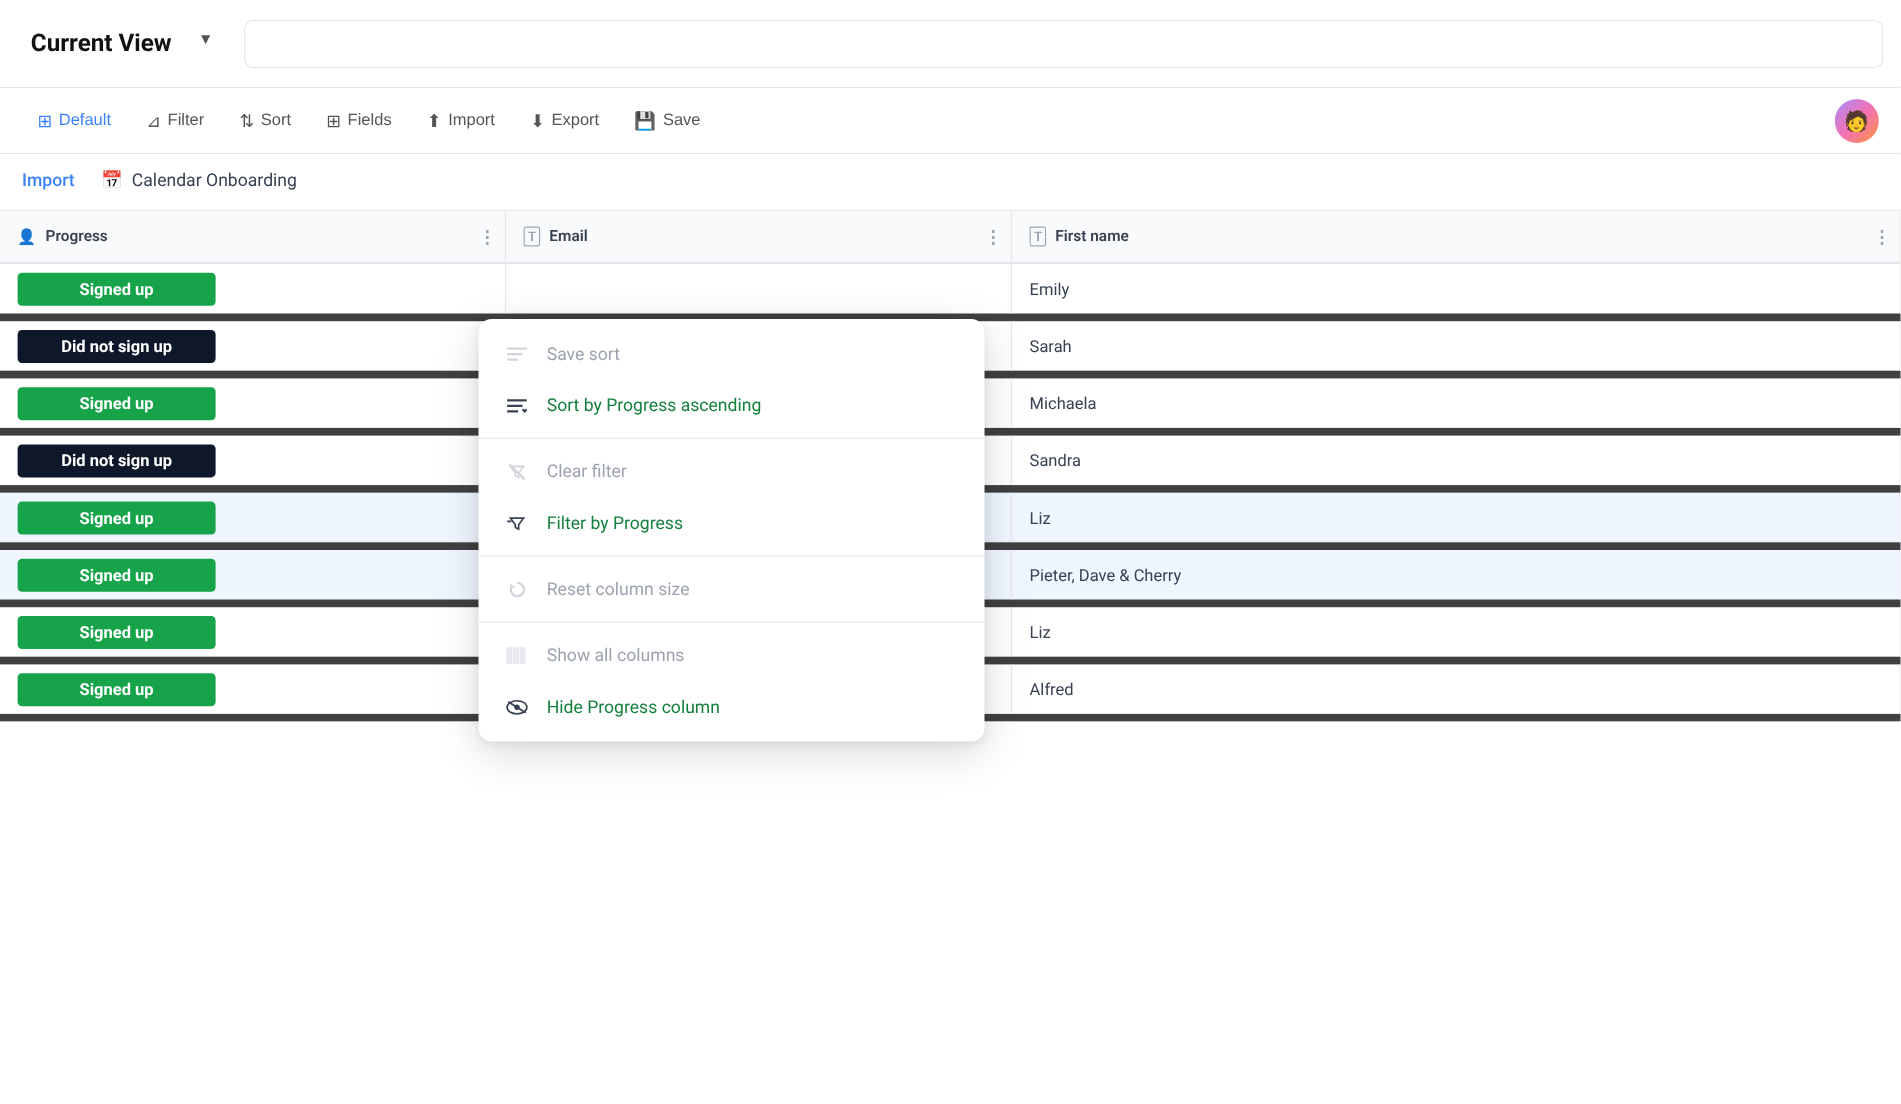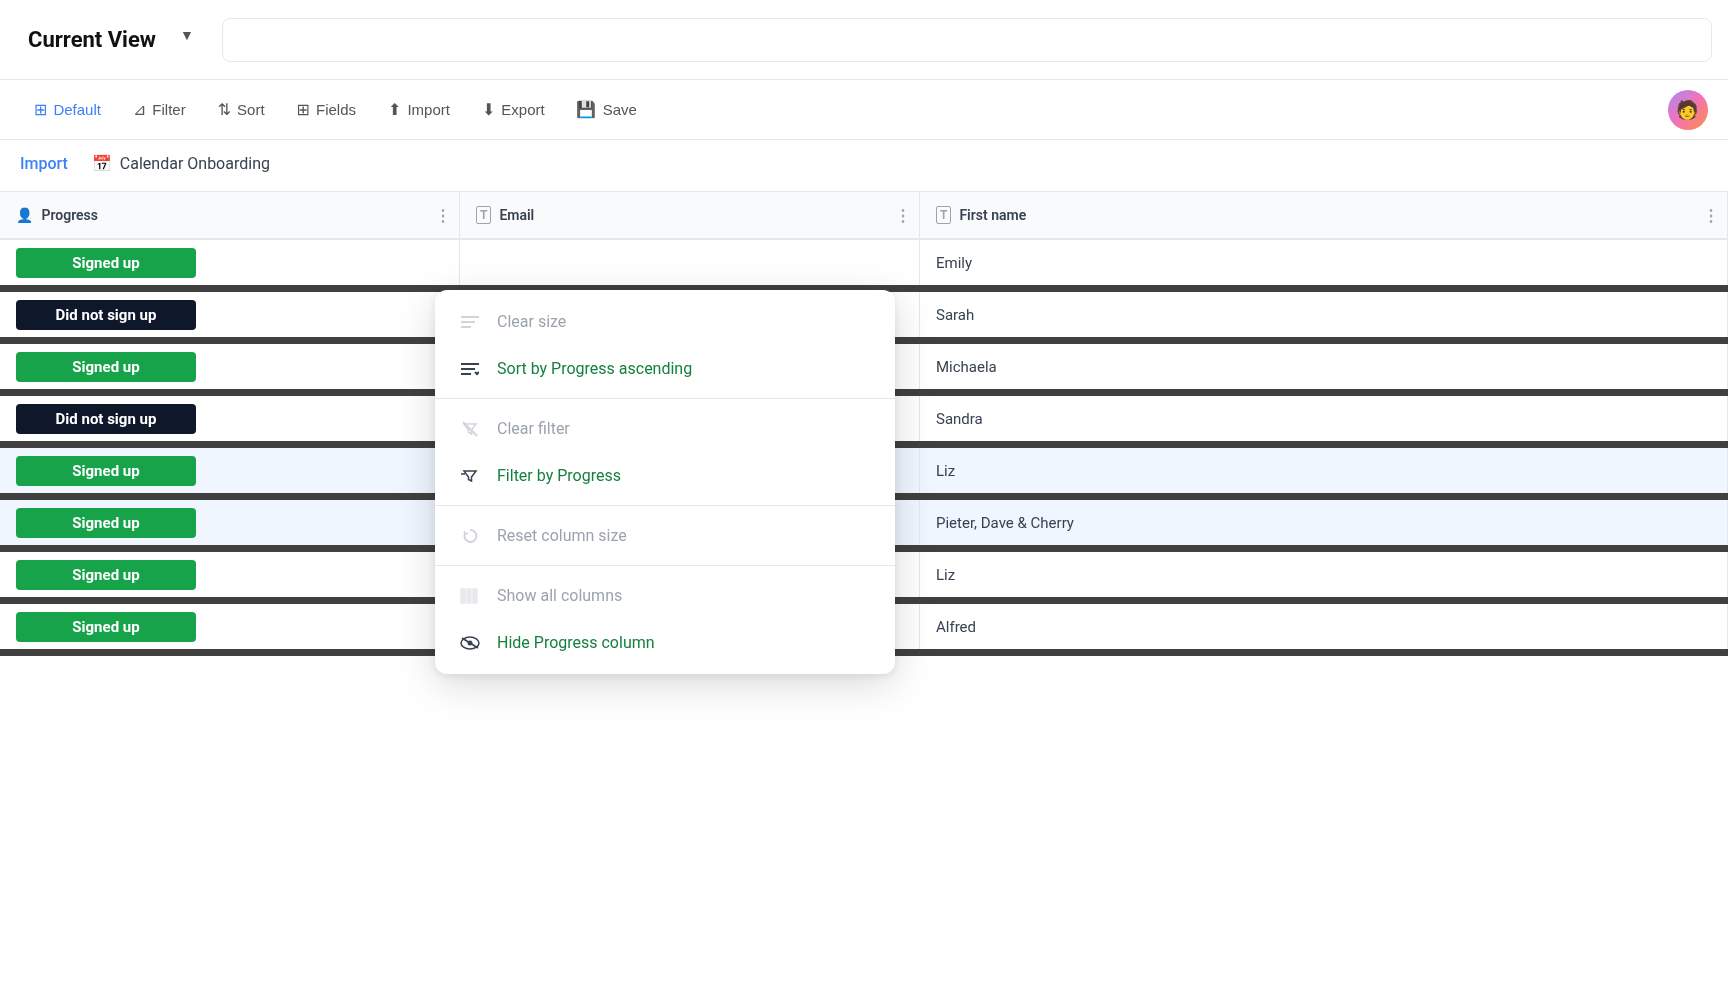--- a/index.html
+++ b/index.html
@@ -365,21 +365,21 @@
 
   <div id="menu-items">
       <div class="menu-item disabled">
     <span class="menu-icon">
           <svg width="18" height="14" viewBox="0 0 18 14" fill="none">
             <line x1="0" y1="2" x2="18" y2="2" stroke="#d1d5db" stroke-width="2"></line>
             <line x1="0" y1="7" x2="14" y2="7" stroke="#d1d5db" stroke-width="2"></line>
             <line x1="0" y1="12" x2="10" y2="12" stroke="#d1d5db" stroke-width="2"></line>
           </svg>
         </span>
-    <span>Clear size</span>
+    <span>Save sort</span>
   </div>
       <div class="menu-item">
     <span class="menu-icon">
           <svg width="18" height="14" viewBox="0 0 18 14" fill="none">
             <line x1="0" y1="2" x2="18" y2="2" stroke="#374151" stroke-width="2"></line>
             <line x1="0" y1="7" x2="14" y2="7" stroke="#374151" stroke-width="2"></line>
             <line x1="0" y1="12" x2="10" y2="12" stroke="#374151" stroke-width="2"></line>
             <polyline points="14,10 16,12 18,10" stroke="#374151" stroke-width="2" fill="none"></polyline>
           </svg>
         </span>

